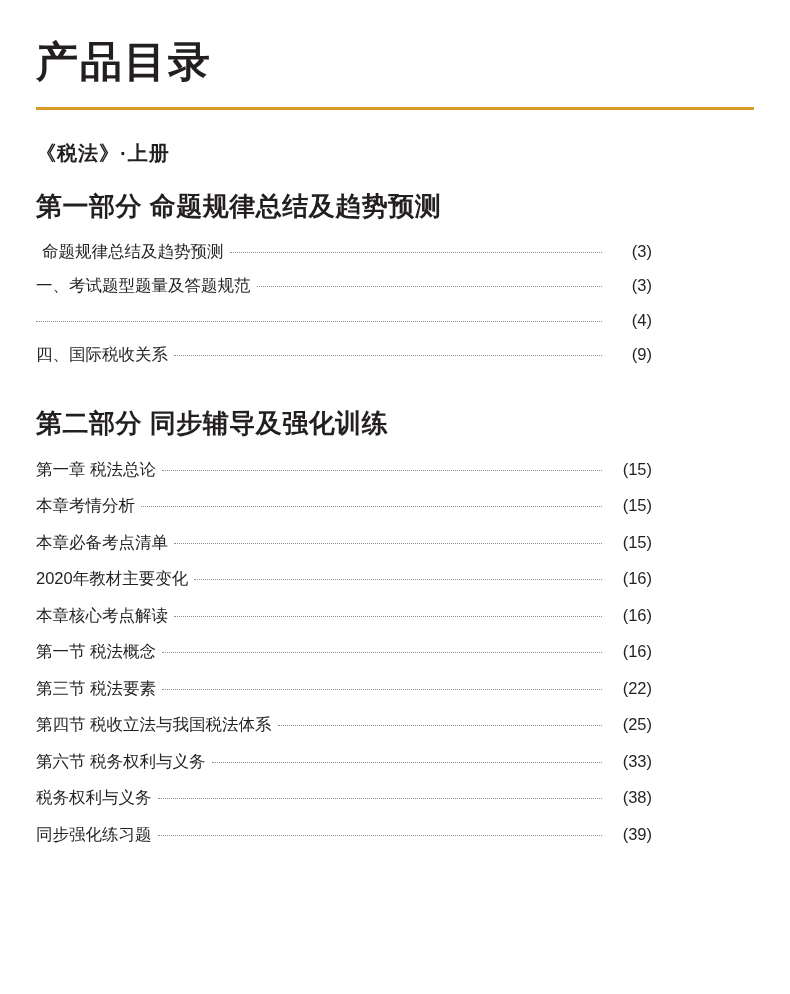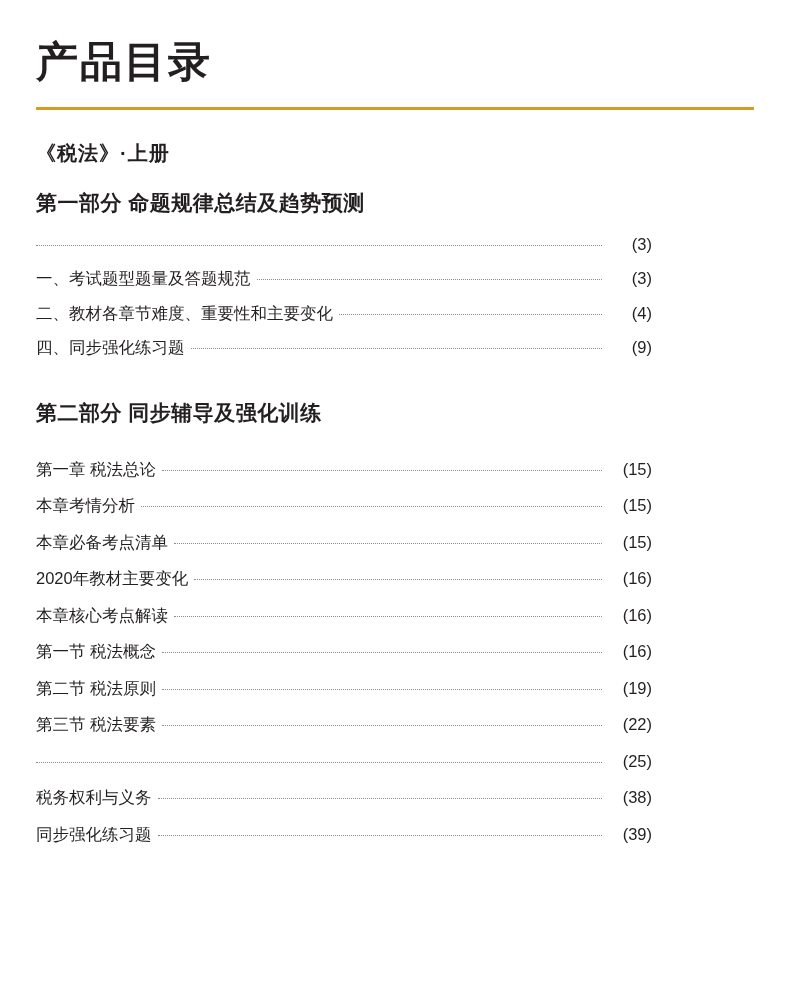--- a/index.html
+++ b/index.html
@@ -36,29 +36,29 @@
     width: 718px;
   }
   .book-title {
     font-size: 20px;
     font-weight: 700;
     color: #231f20;
     margin-top: 30px;
     letter-spacing: 1px;
   }
   .part-heading {
-    font-size: 21px;
+    font-size: 26px;
     font-weight: 700;
     color: #231f20;
     margin-top: 22px;
     letter-spacing: 0.5px;
   }
   .part-heading.second {
     margin-top: 34px;
-    margin-bottom: 24px;
+    margin-bottom: 10px;
   }
   .toc-list {
     margin-top: 10px;
   }
   .toc-row {
     display: flex;
     align-items: baseline;
     font-size: 16.5px;
     line-height: 1.0;
     padding: 9px 0 9px 0;
@@ -93,35 +93,35 @@
 
   <h1 class="doc-title">产品目录</h1>
   <div class="title-rule"></div>
 
   <div class="book-title">《税法》·上册</div>
 
   <div class="part-heading">第一部分   命题规律总结及趋势预测</div>
 
   <div class="toc-list sect1">
     <div class="toc-row">
+      <span class="label">命题规律总结及趋势预测</span>
       <span class="leader"></span>
       <span class="page-num">(3)</span>
     </div>
     <div class="toc-row">
       <span class="label">一、考试题型题量及答题规范</span>
       <span class="leader"></span>
       <span class="page-num">(3)</span>
     </div>
     <div class="toc-row">
-      <span class="label">二、教材各章节难度、重要性和主要变化</span>
       <span class="leader"></span>
       <span class="page-num">(4)</span>
     </div>
     <div class="toc-row">
-      <span class="label">四、同步强化练习题</span>
+      <span class="label">四、国际税收关系</span>
       <span class="leader"></span>
       <span class="page-num">(9)</span>
     </div>
   </div>
 
   <div class="part-heading second">第二部分   同步辅导及强化训练</div>
 
   <div class="toc-list sect2">
     <div class="toc-row">
       <span class="label">第一章   税法总论</span>
@@ -147,32 +147,33 @@
       <span class="label">本章核心考点解读</span>
       <span class="leader"></span>
       <span class="page-num">(16)</span>
     </div>
     <div class="toc-row">
       <span class="label">第一节   税法概念</span>
       <span class="leader"></span>
       <span class="page-num">(16)</span>
     </div>
     <div class="toc-row">
-      <span class="label">第二节   税法原则</span>
-      <span class="leader"></span>
-      <span class="page-num">(19)</span>
-    </div>
-    <div class="toc-row">
       <span class="label">第三节   税法要素</span>
       <span class="leader"></span>
       <span class="page-num">(22)</span>
     </div>
     <div class="toc-row">
+      <span class="label">第四节   税收立法与我国税法体系</span>
       <span class="leader"></span>
       <span class="page-num">(25)</span>
+    </div>
+    <div class="toc-row">
+      <span class="label">第六节   税务权利与义务</span>
+      <span class="leader"></span>
+      <span class="page-num">(33)</span>
     </div>
     <div class="toc-row">
       <span class="label">税务权利与义务</span>
       <span class="leader"></span>
       <span class="page-num">(38)</span>
     </div>
     <div class="toc-row">
       <span class="label">同步强化练习题</span>
       <span class="leader"></span>
       <span class="page-num">(39)</span>

